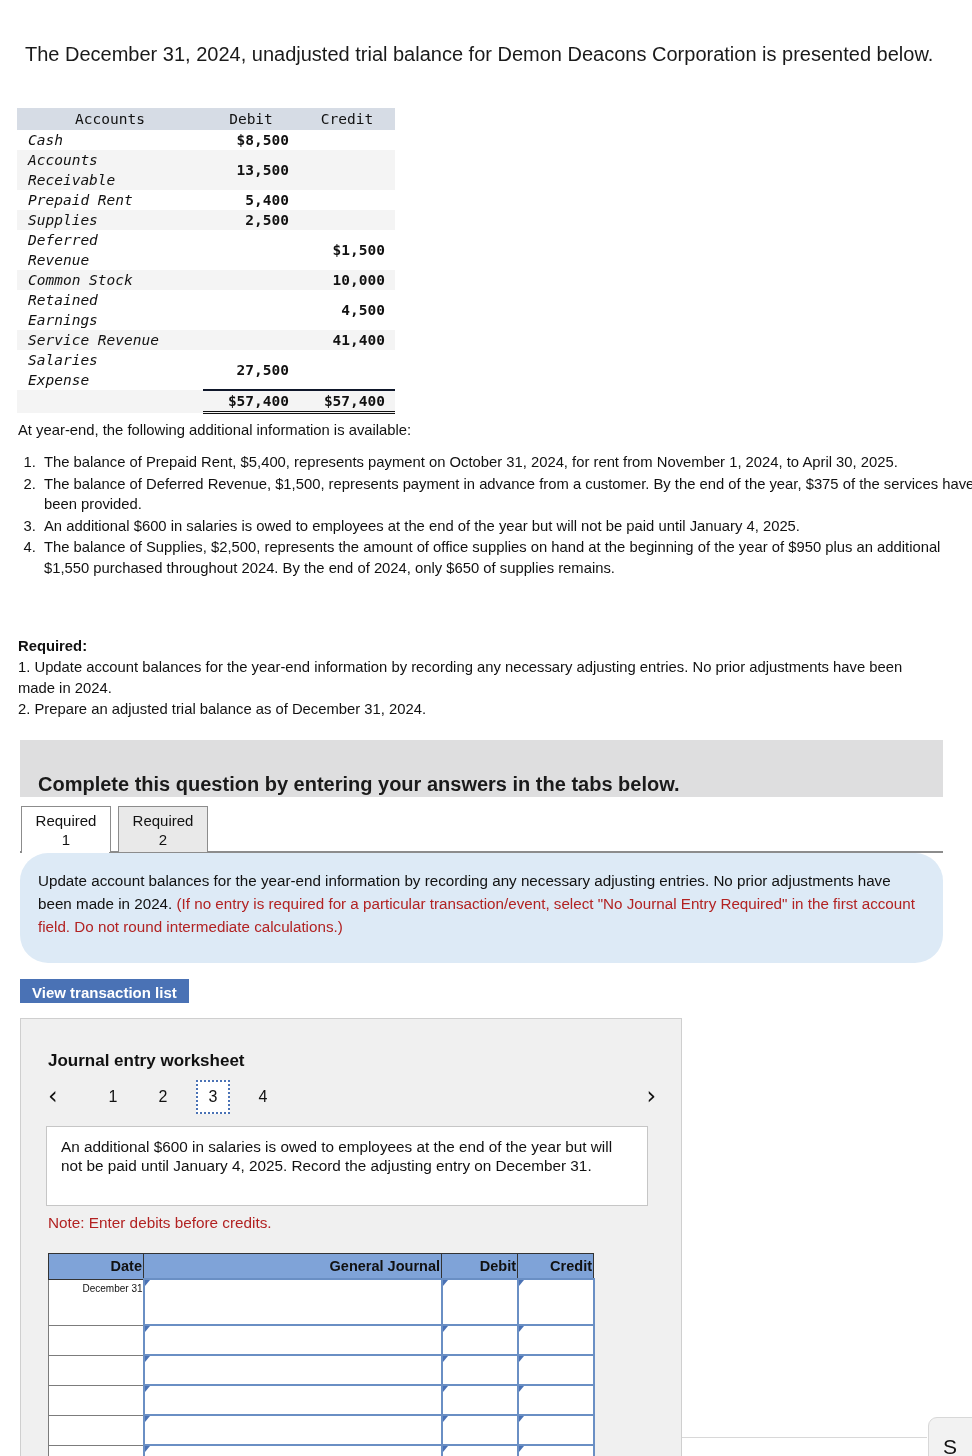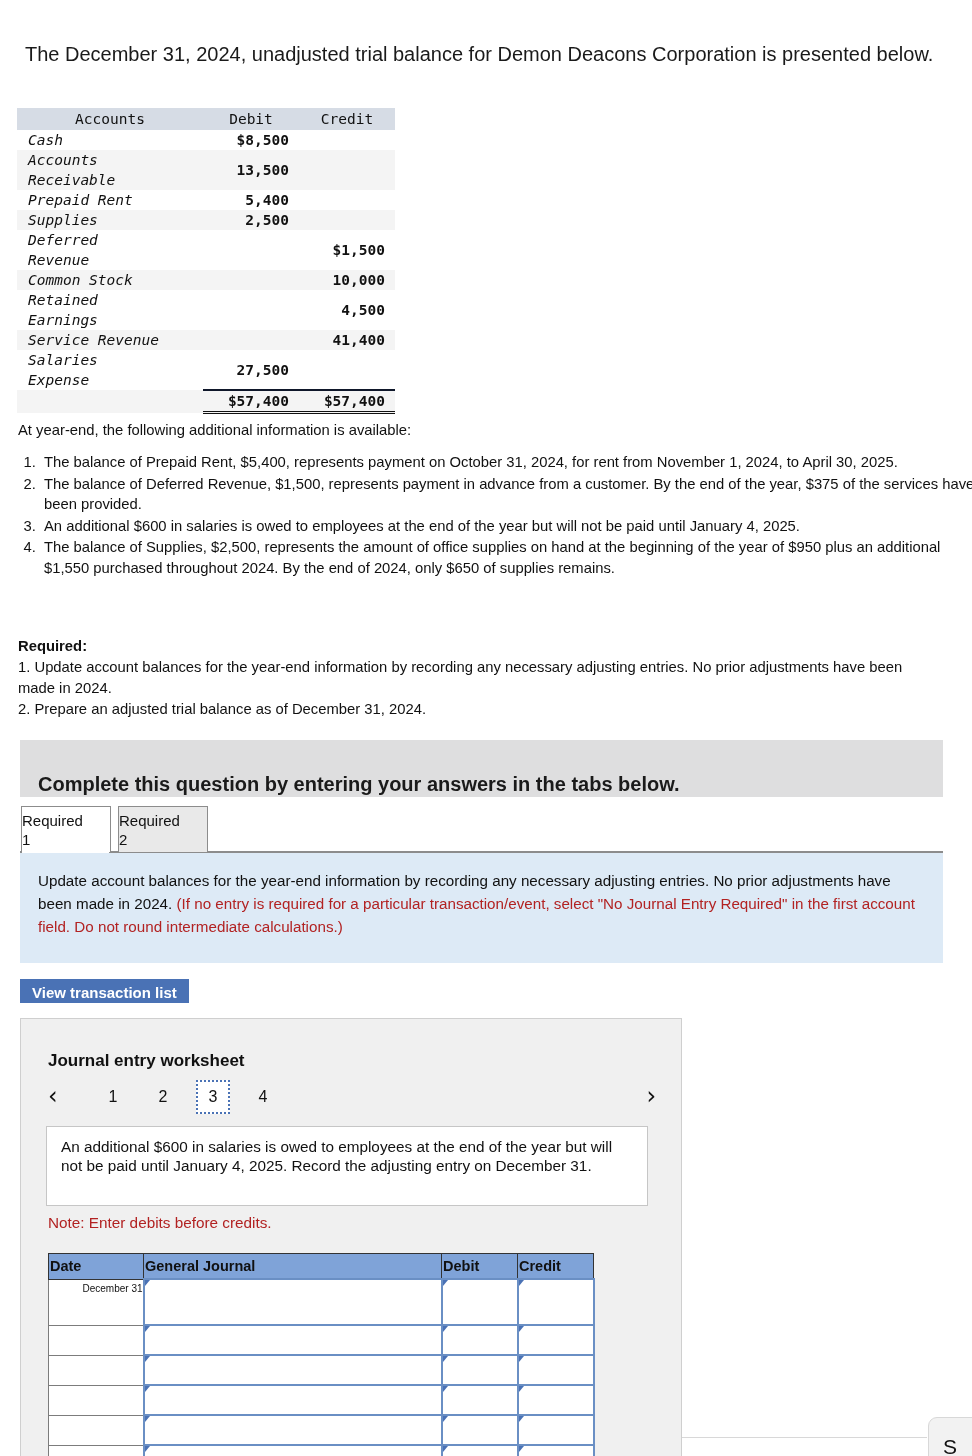--- a/index.html
+++ b/index.html
@@ -137,20 +137,21 @@
   .tab {
     position: absolute;
     top: 0;
     width: 90px;
     height: 46px;
     box-sizing: border-box;
     border: 1px solid #8c8c8c;
     border-bottom: none;
     font-size: 15px;
     line-height: 19px;
+    text-align: center;
     padding-top: 4px;
     color: #111;
   }
   .tab.active { left: 0; background: #ffffff; z-index: 3; }
   .tab.inactive { left: 97px; background: #e9e9e9; z-index: 2; }
   .tabs-rule {
     position: absolute;
     left: 20px;
     top: 851px;
     width: 923px;
@@ -173,20 +174,21 @@
     left: 20px;
     top: 853px;
     width: 923px;
     height: 110px;
     background: #ddeaf6;
     box-sizing: border-box;
     padding: 16px 18px 0 18px;
     font-size: 15.2px;
     line-height: 23px;
     color: #111;
+    border-radius: 28px;
   }
   .instr .red { color: #b22222; }
 
   
   .view-btn {
     position: absolute;
     left: 20px;
     top: 979px;
     height: 24px;
     background: #4a72b5;
@@ -294,21 +296,21 @@
     table-layout: fixed;
     width: 545px;
   }
   .jt th {
     background: #7fa3d8;
     border: 1px solid #333;
     font-size: 14.5px;
     font-weight: bold;
     height: 22px;
     color: #111;
-    text-align: left;
+    text-align: right;
   }
   .jt col.c-date { width: 95px; }
   .jt col.c-gj   { width: 298px; }
   .jt col.c-deb  { width: 76px; }
   .jt col.c-cre  { width: 76px; }
   .jt td {
     border: 1px solid #7c7c7c;
     background: #ffffff;
     padding: 0;
     height: 28px;

